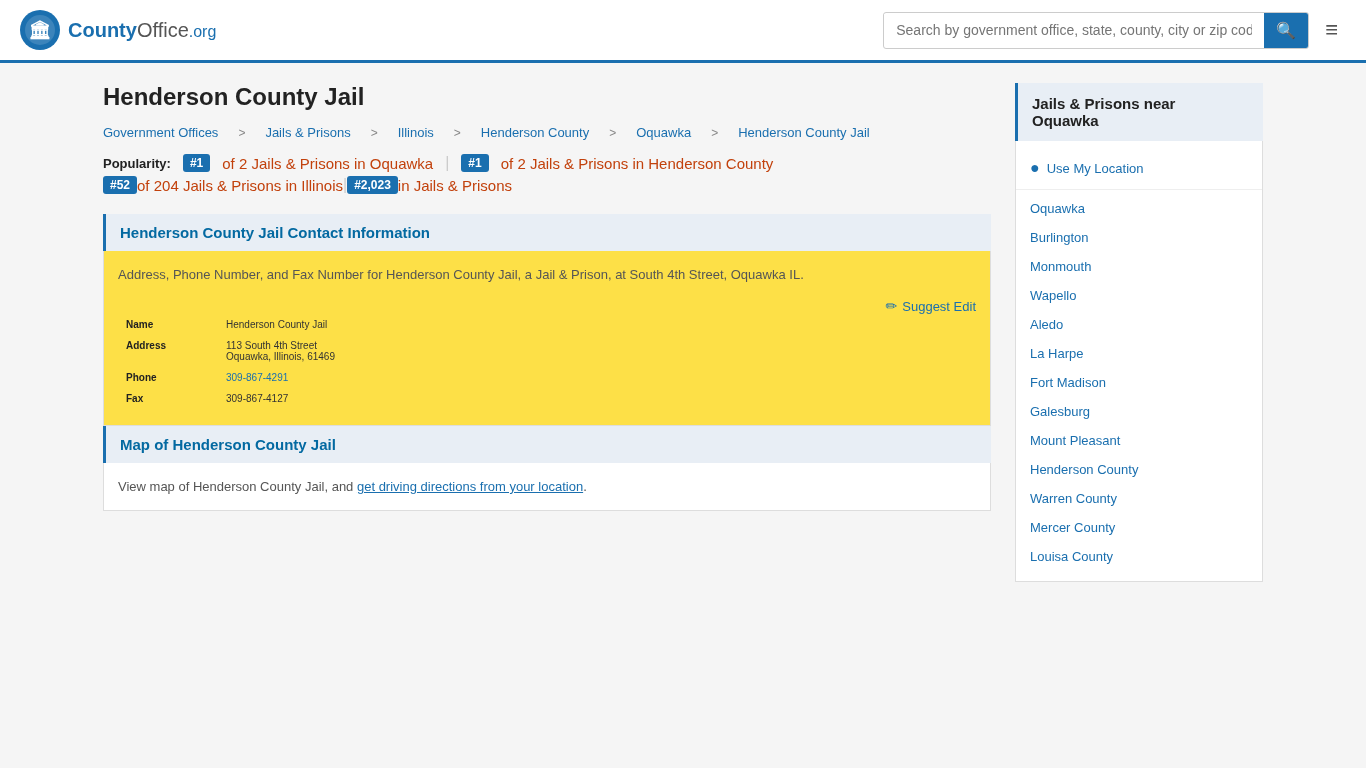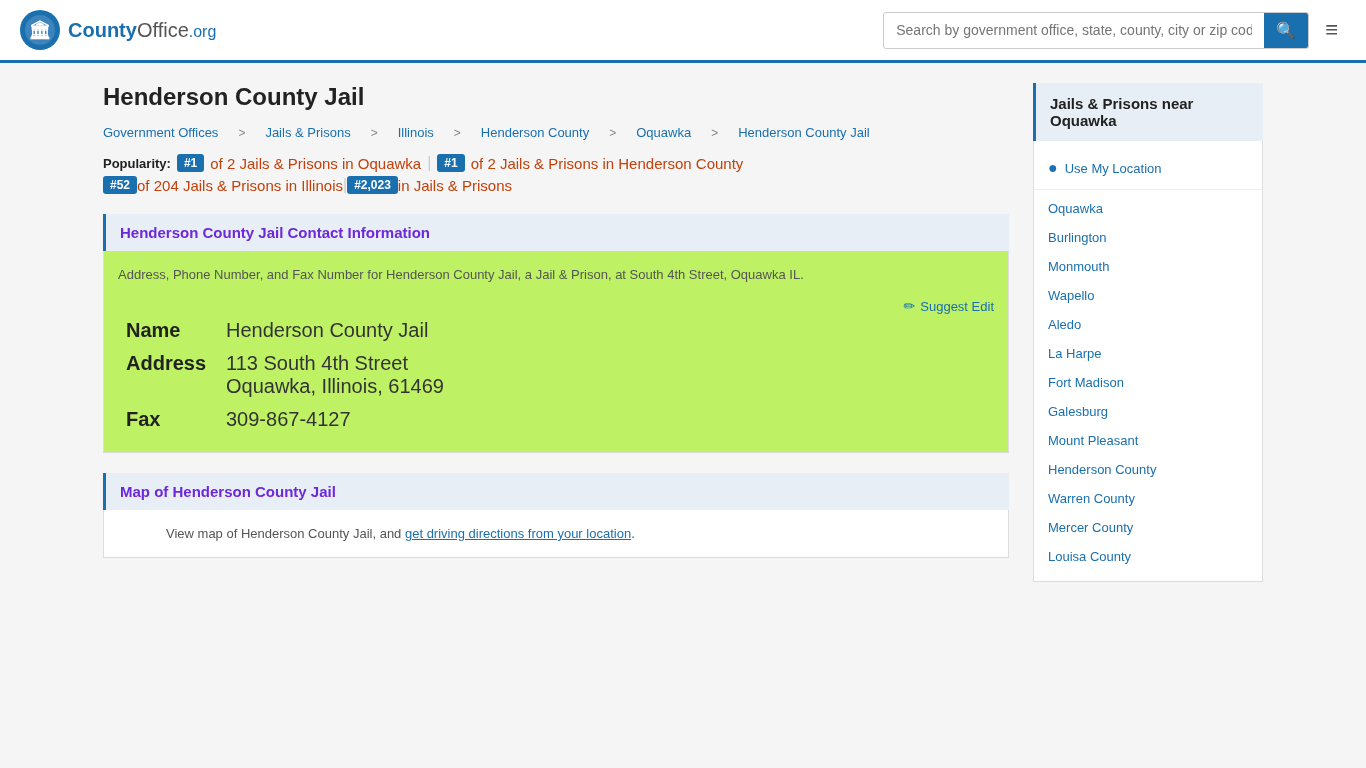--- a/index.html
+++ b/index.html
@@ -123,47 +123,46 @@
       color: #ccc;
       font-size: 16px;
     }
 
     
     .section-header {
       background: #e8eef5;
       padding: 10px 14px;
       font-size: 15px;
       font-weight: bold;
-      color: #6d28d9;
+      color: #0369a1;
       border-left: 3px solid #1a6faf;
       margin-bottom: 0;
     }
 
     .section-body {
-      background: #bef264;
+      background: #fde047;
       border: 1px solid #ddd;
       border-top: none;
       padding: 16px 14px;
-      margin-bottom: 20px;
     }
 
     .description-text {
       color: #555;
       font-size: 13px;
       margin-bottom: 16px;
     }
 
     .info-table {
       width: 100%;
       border-collapse: collapse;
     }
     .info-table tr td {
       padding: 5px 8px;
       vertical-align: top;
-      font-size: 20px;
+      font-size: 10px;
     }
     .info-table tr td:first-child {
       font-weight: bold;
       width: 100px;
       color: #222;
     }
     .info-table tr td a {
       color: #1a6faf;
       text-decoration: none;
     }
@@ -180,30 +179,29 @@
 
     .map-section-body {
       background: #fff;
       border: 1px solid #ddd;
       border-top: none;
       padding: 16px 14px;
     }
     .map-description {
       color: #555;
       font-size: 13px;
-      margin-left: 48px;
     }
     .map-description a {
       color: #1a6faf;
       text-decoration: underline;
     }
 
     
     .sidebar {
-      width: 230px;
+      width: 248px;
       flex-shrink: 0;
     }
     .sidebar-header {
       background: #e8eef5;
       padding: 12px 14px;
       font-size: 15px;
       font-weight: bold;
       color: #222;
       border-left: 3px solid #1a6faf;
     }
@@ -280,21 +278,21 @@
       <a href="#">Illinois</a>
       <span class="sep">&gt;</span>
       <a href="#">Henderson County</a>
       <span class="sep">&gt;</span>
       <a href="#">Oquawka</a>
       <span class="sep">&gt;</span>
       <a href="#">Henderson County Jail</a>
     </nav>
 
     <div class="popularity-section">
-      <div style="display:flex; flex-wrap:wrap; align-items:center; gap:6px;">
+      <div style="display:flex; flex-wrap:wrap; align-items:center; gap:12px;">
         <span class="label">Popularity:</span>
         <span class="badge">#1</span>
         <span class="badge-text">of 2 Jails &amp; Prisons in Oquawka</span>
         <span class="divider-v">|</span>
         <span class="badge">#1</span>
         <span class="badge-text">of 2 Jails &amp; Prisons in Henderson County</span>
       </div>
       <div style="display:flex; flex-wrap:wrap; align-items:center; margin-top:4px;">
         <span class="badge">#52</span>
         <span class="badge-text">of 204 Jails &amp; Prisons in Illinois</span>
@@ -319,20 +317,26 @@
             <td>Henderson County Jail</td>
           </tr>
           <tr>
             <td>Address</td>
             <td>
               <div>113 South 4th Street</div>
               <div>Oquawka, Illinois, 61469</div>
             </td>
           </tr>
           <tr>
+            <td>Phone</td>
+            <td>
+              <a href="#">309-867-4291</a>
+            </td>
+          </tr>
+          <tr>
             <td>Fax</td>
             <td>309-867-4127</td>
           </tr>
         </tbody>
           </table>
       </div>
     </div>
 
     <div>
       <div class="section-header">Map of Henderson County Jail</div>

